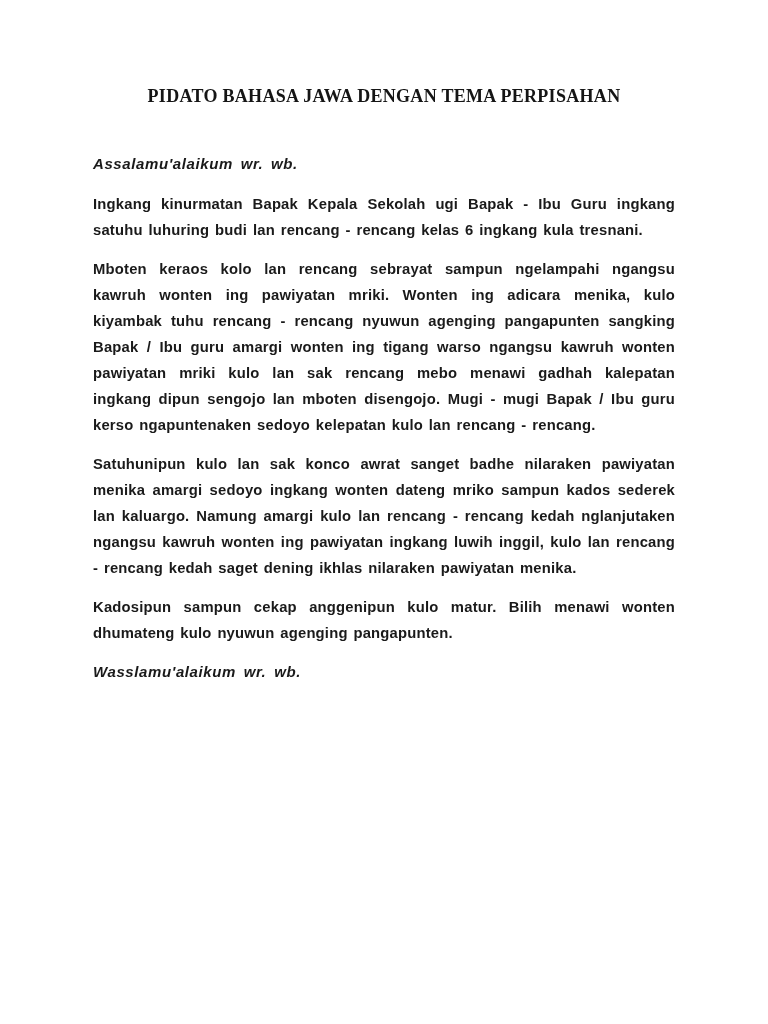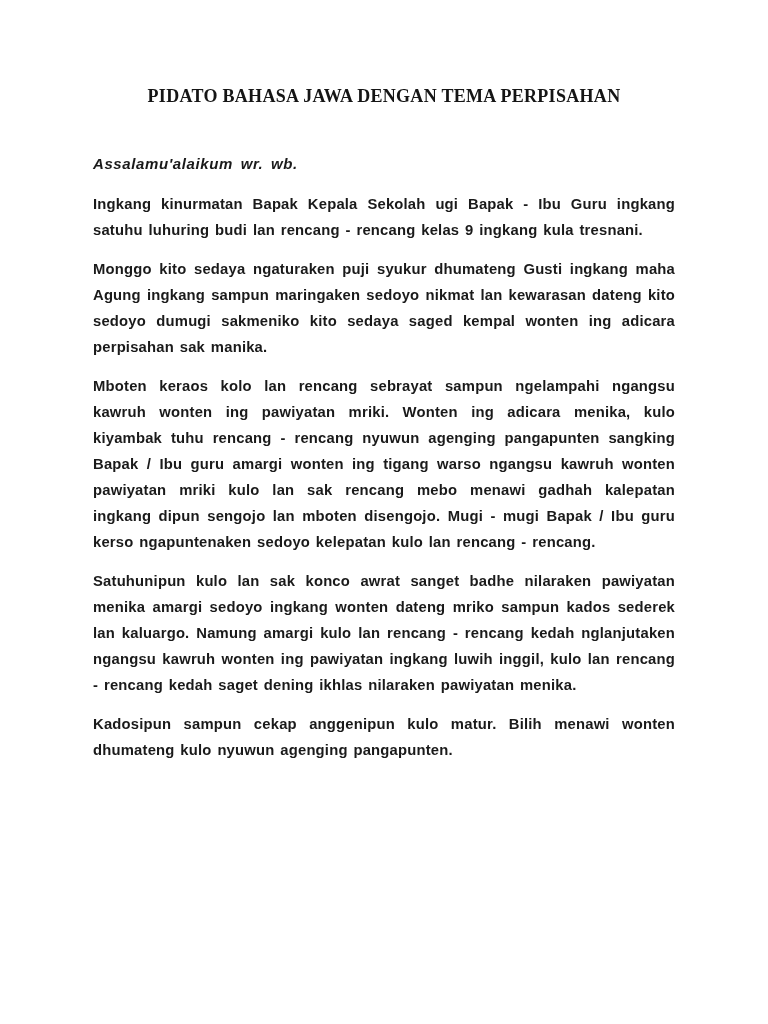--- a/index.html
+++ b/index.html
@@ -58,24 +58,24 @@
   }
 </style>
 </head>
 <body>
 
 <div class="page">
   <h1 class="doc-title">PIDATO BAHASA JAWA DENGAN TEMA PERPISAHAN</h1>
 
   <p class="salutation">Assalamu'alaikum wr. wb.</p>
 
-  <p class="para">Ingkang kinurmatan Bapak Kepala Sekolah ugi Bapak - Ibu Guru ingkang satuhu luhuring budi lan rencang - rencang kelas 9 ingkang kula tresnani.</p>
+  <p class="para">Ingkang kinurmatan Bapak Kepala Sekolah ugi Bapak - Ibu Guru ingkang satuhu luhuring budi lan rencang - rencang kelas 6 ingkang kula tresnani.</p>
 
-  <p class="para">Monggo kito sedaya ngaturaken puji syukur dhumateng Gusti ingkang maha Agung ingkang sampun maringaken sedoyo nikmat lan kewarasan dateng kito sedoyo dumugi sakmeniko kito sedaya saged kempal wonten ing adicara perpisahan sak manika.</p>
 
 
   <p class="para">Mboten keraos kolo lan rencang sebrayat sampun ngelampahi ngangsu kawruh wonten ing pawiyatan mriki. Wonten ing adicara menika, kulo kiyambak tuhu rencang - rencang nyuwun agenging pangapunten sangking Bapak / Ibu guru amargi wonten ing tigang warso ngangsu kawruh wonten pawiyatan mriki kulo lan sak rencang mebo menawi gadhah kalepatan ingkang dipun sengojo lan mboten disengojo. Mugi - mugi Bapak / Ibu guru kerso ngapuntenaken sedoyo kelepatan kulo lan rencang - rencang.</p>
 
   <p class="para">Satuhunipun kulo lan sak konco awrat sanget badhe nilaraken pawiyatan menika amargi sedoyo ingkang wonten dateng mriko sampun kados sederek lan kaluargo. Namung amargi kulo lan rencang - rencang kedah nglanjutaken ngangsu kawruh wonten ing pawiyatan ingkang luwih inggil, kulo lan rencang - rencang kedah saget dening ikhlas nilaraken pawiyatan menika.</p>
 
   <p class="para">Kadosipun sampun cekap anggenipun kulo matur. Bilih menawi wonten dhumateng kulo nyuwun agenging pangapunten.</p>
 
+  <p class="salutation closing">Wasslamu'alaikum wr. wb.</p>
 </div>
 
 </body></html>

